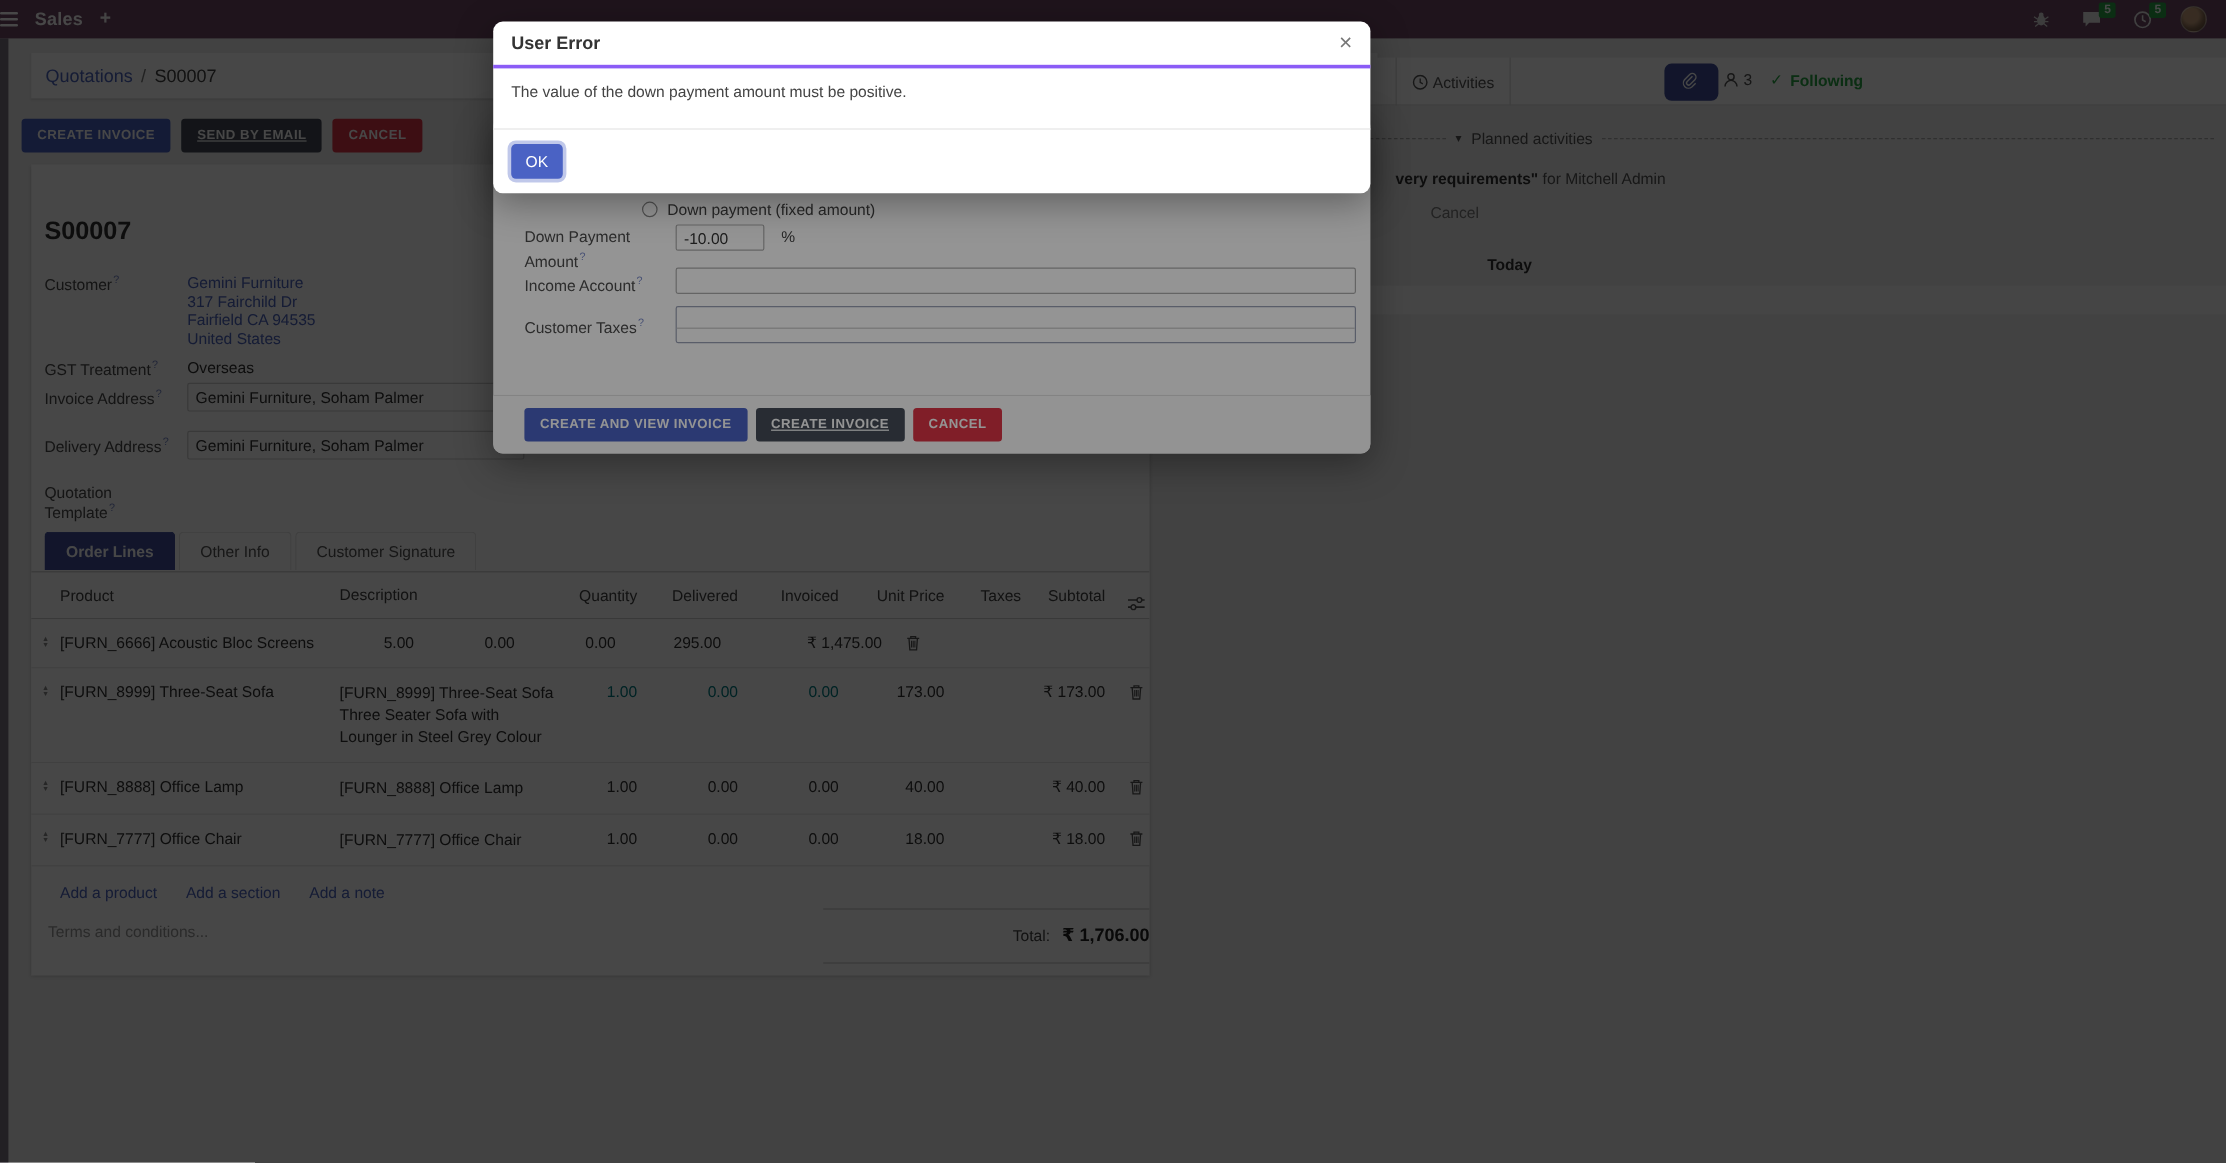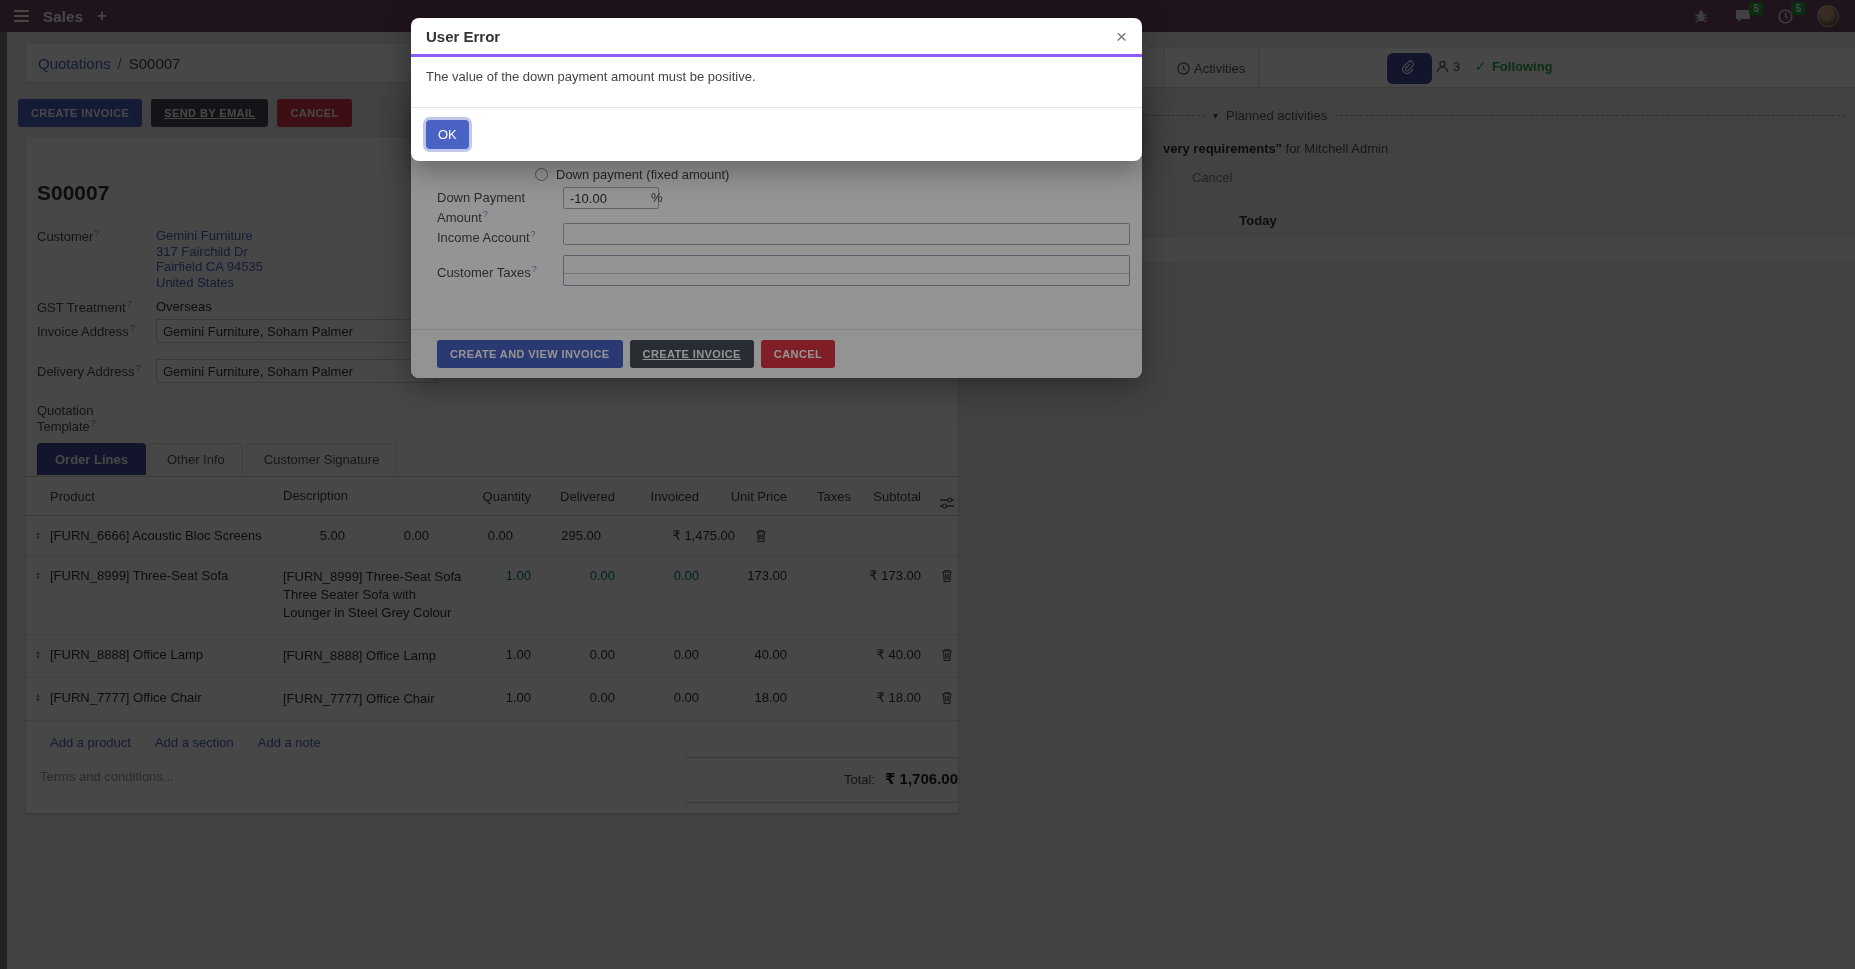--- a/index.html
+++ b/index.html
@@ -3,21 +3,21 @@
 <meta charset="utf-8">
 <style>
   * { margin:0; padding:0; box-sizing:border-box; }
   html,body { width:1855px; height:969px; overflow:hidden; }
   body { font-family:"Liberation Sans","DejaVu Sans",sans-serif; background:#efefef; color:#333; }
   .screen { position:relative; width:1855px; height:969px; background:#efefef; overflow:hidden; }
 
   
   .navbar { position:absolute; left:0; top:0; width:1855px; height:32px; background:#714B67; z-index:2;
             display:flex; align-items:center; color:#fff; }
-  .nav-left { display:flex; align-items:center; gap:14px; padding-left:14px; }
+  .nav-left { display:flex; align-items:center; gap:14px; }
   .burger { display:inline-flex; flex-direction:column; gap:3px; cursor:pointer; }
   .burger i { display:block; width:15px; height:2px; background:#fff; border-radius:1px; }
   .appname { font-size:15px; font-weight:bold; letter-spacing:.2px; }
   .navplus { font-size:16px; font-weight:bold; opacity:.95; cursor:pointer; }
   .nav-right { margin-left:auto; display:flex; align-items:center; gap:22px; padding-right:16px; }
   .nav-ico { position:relative; width:20px; height:20px; display:flex; align-items:center; justify-content:center; cursor:pointer; }
   .badge { position:absolute; top:-4px; right:-10px; background:#28a745; color:#fff; font-size:10px; font-weight:bold;
            padding:1px 4px; border-radius:2px; line-height:11px; }
   .avatar { width:22px; height:22px; border-radius:50%;
             background:radial-gradient(circle at 40% 35%, #caa27e 0 35%, #8a6b52 60%, #4e3b2c 100%);
@@ -386,21 +386,21 @@
 
   <div class="modal wizard">
     <div class="radio-row">
       <span class="radio"></span>
       <span class="radio-label">Down payment (fixed amount)</span>
     </div>
     <div class="wlabel" style="top:93px">
       <span>Down Payment</span><br>
       <span>Amount</span><sup class="help">?</sup>
     </div>
-    <input class="winput" style="left: 152px; top: 90px; width: 96px;" value="-10.00">
+    <input class="winput" style="left: 152px; top: 90px; width: 74px;" value="-10.00">
     <span class="suffix">%</span>
     <div class="wlabel" style="top:129px">
       <span>Income Account</span><sup class="help">?</sup>
     </div>
     <input class="winput" style="left: 152px; top: 126px; width: 567px;" value="">
     <div class="wlabel" style="top:164px">
       <span>Customer Taxes</span><sup class="help">?</sup>
     </div>
     <div class="tags-box">
         <i></i>

